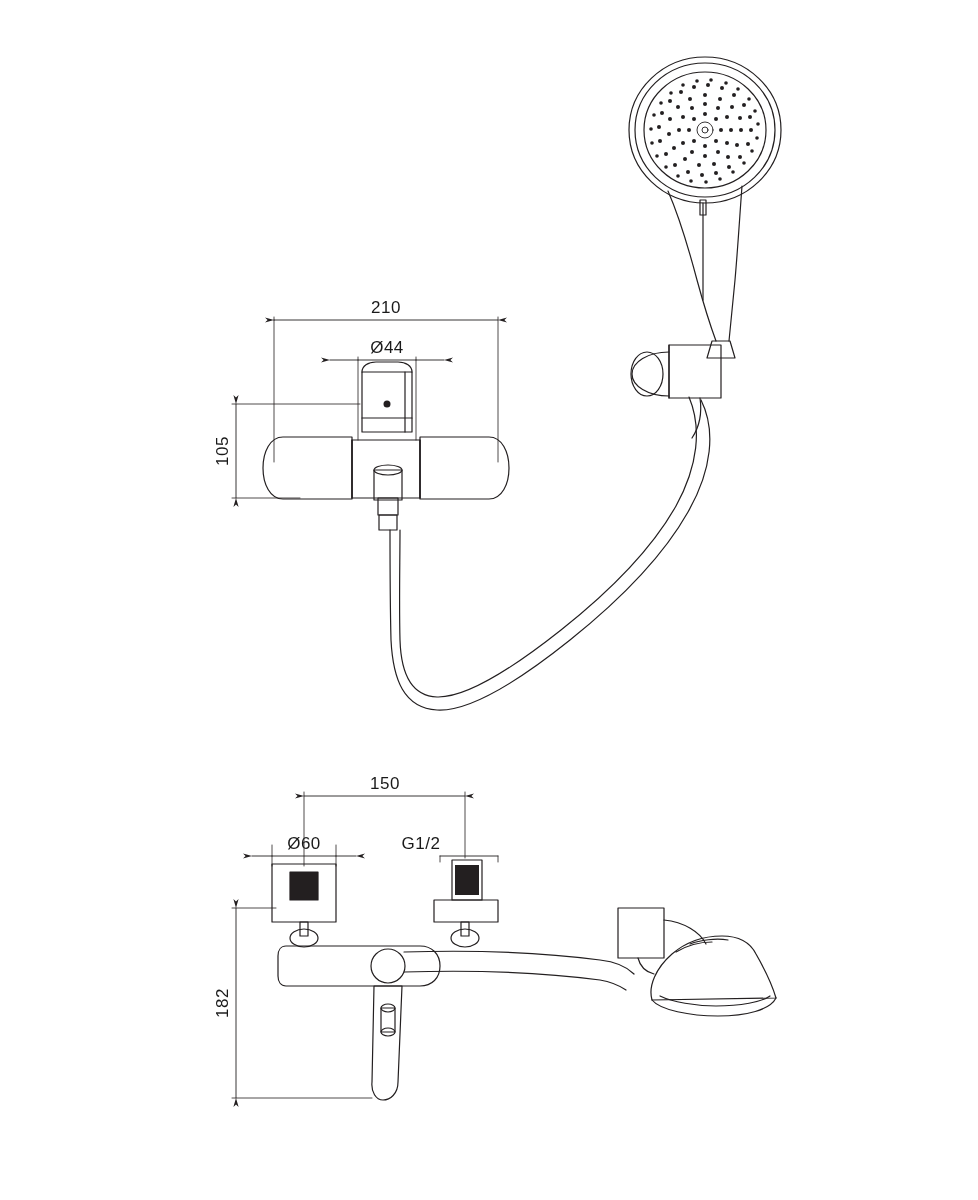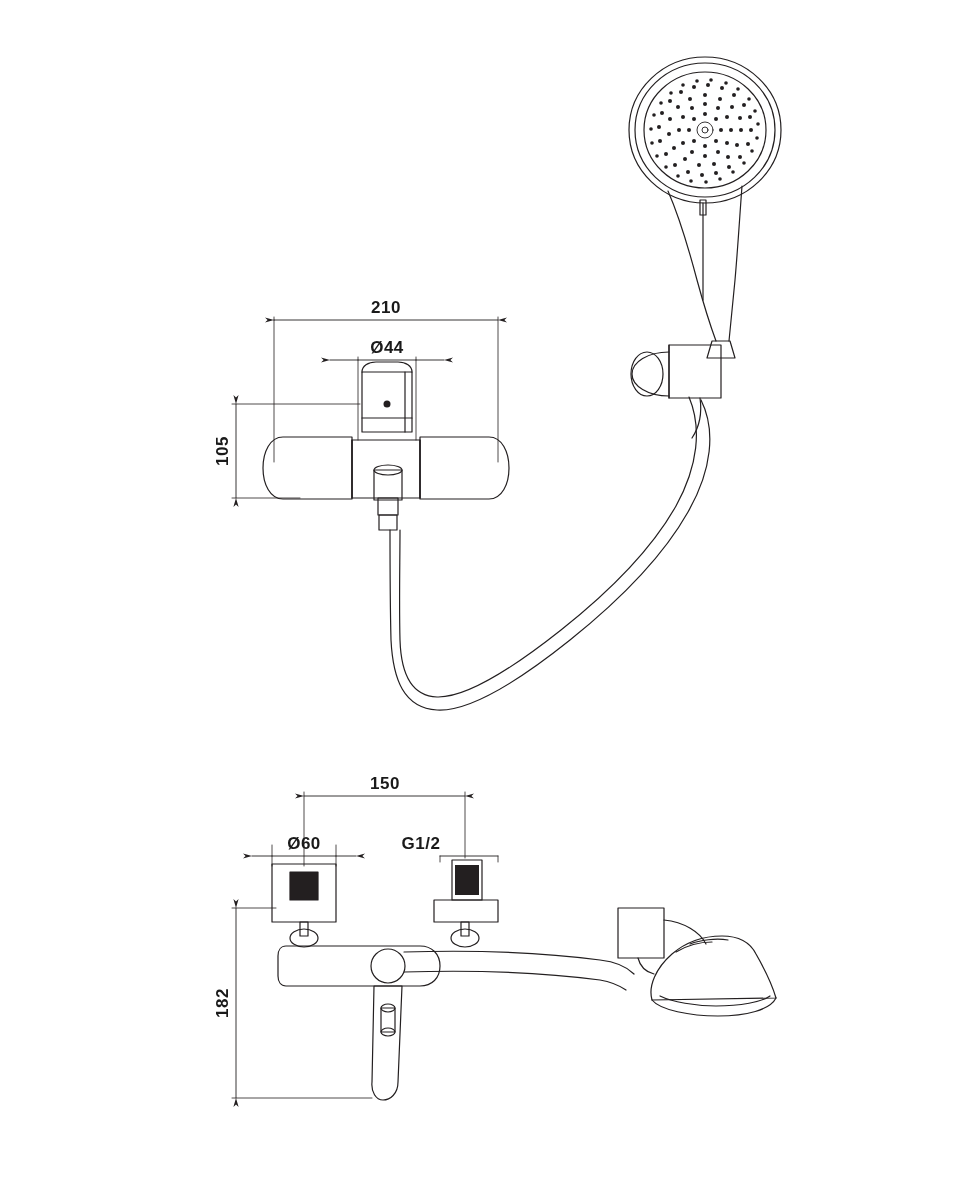--- a/index.html
+++ b/index.html
@@ -10,21 +10,20 @@
   body {
     font-family: "Liberation Sans", sans-serif;
     color: #1a1a1a;
   }
   .sheet {
     position: relative;
     width: 978px;
     height: 1200px;
     background: #ffffff;
     overflow: hidden;
-    font-weight: bold;
   }
   .sheet svg {
     position: absolute;
     left: 0;
     top: 0;
   }
   .dim-label {
     font-family: "Liberation Sans", sans-serif;
     font-size: 17px;
     fill: #1a1a1a;

